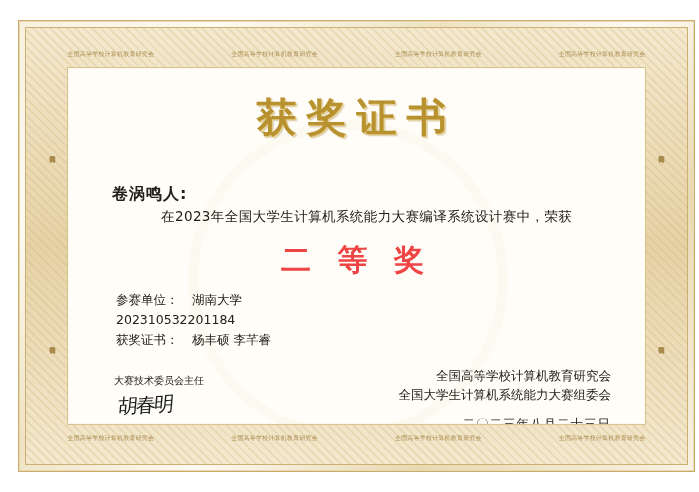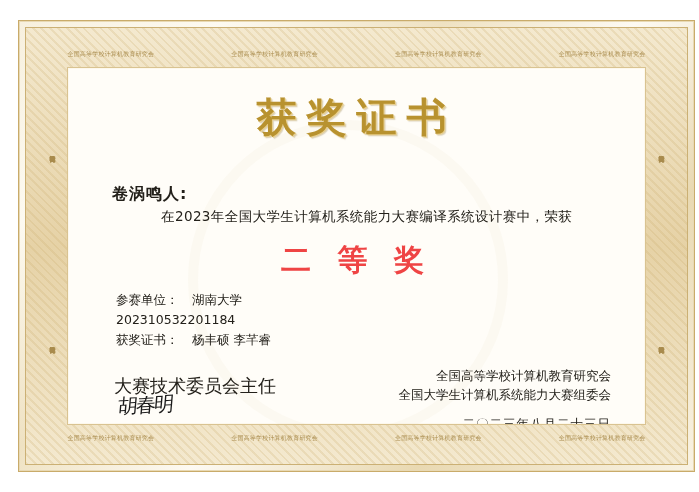--- a/index.html
+++ b/index.html
@@ -171,21 +171,21 @@
     line-height: 20px;
   }
   .field-row { display: flex; }
   .field-label { width: 76px; }
   .field-value { }
 
   .sign-left {
     position: absolute;
     left: 46px;
     top: 306px;
-    font-size: 18px;
+    font-size: 10px;
     color: #23201a;
   }
   .signature {
     position: absolute;
     left: 50px;
     top: 322px;
     width: 120px;
     height: 32px;
     font-family: "DejaVu Serif", "Liberation Serif", serif;
     font-size: 20px;

